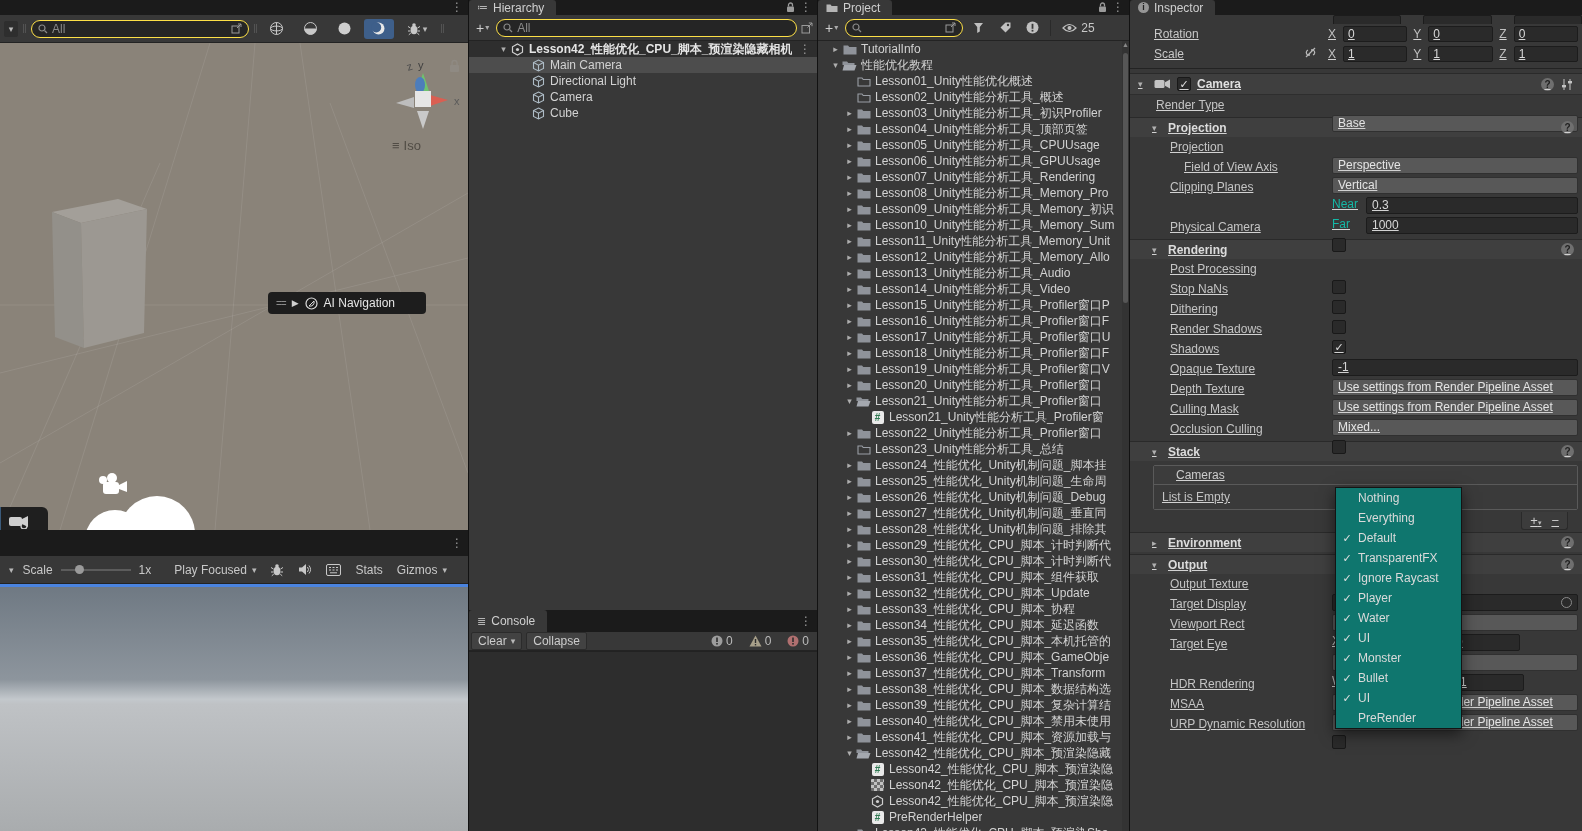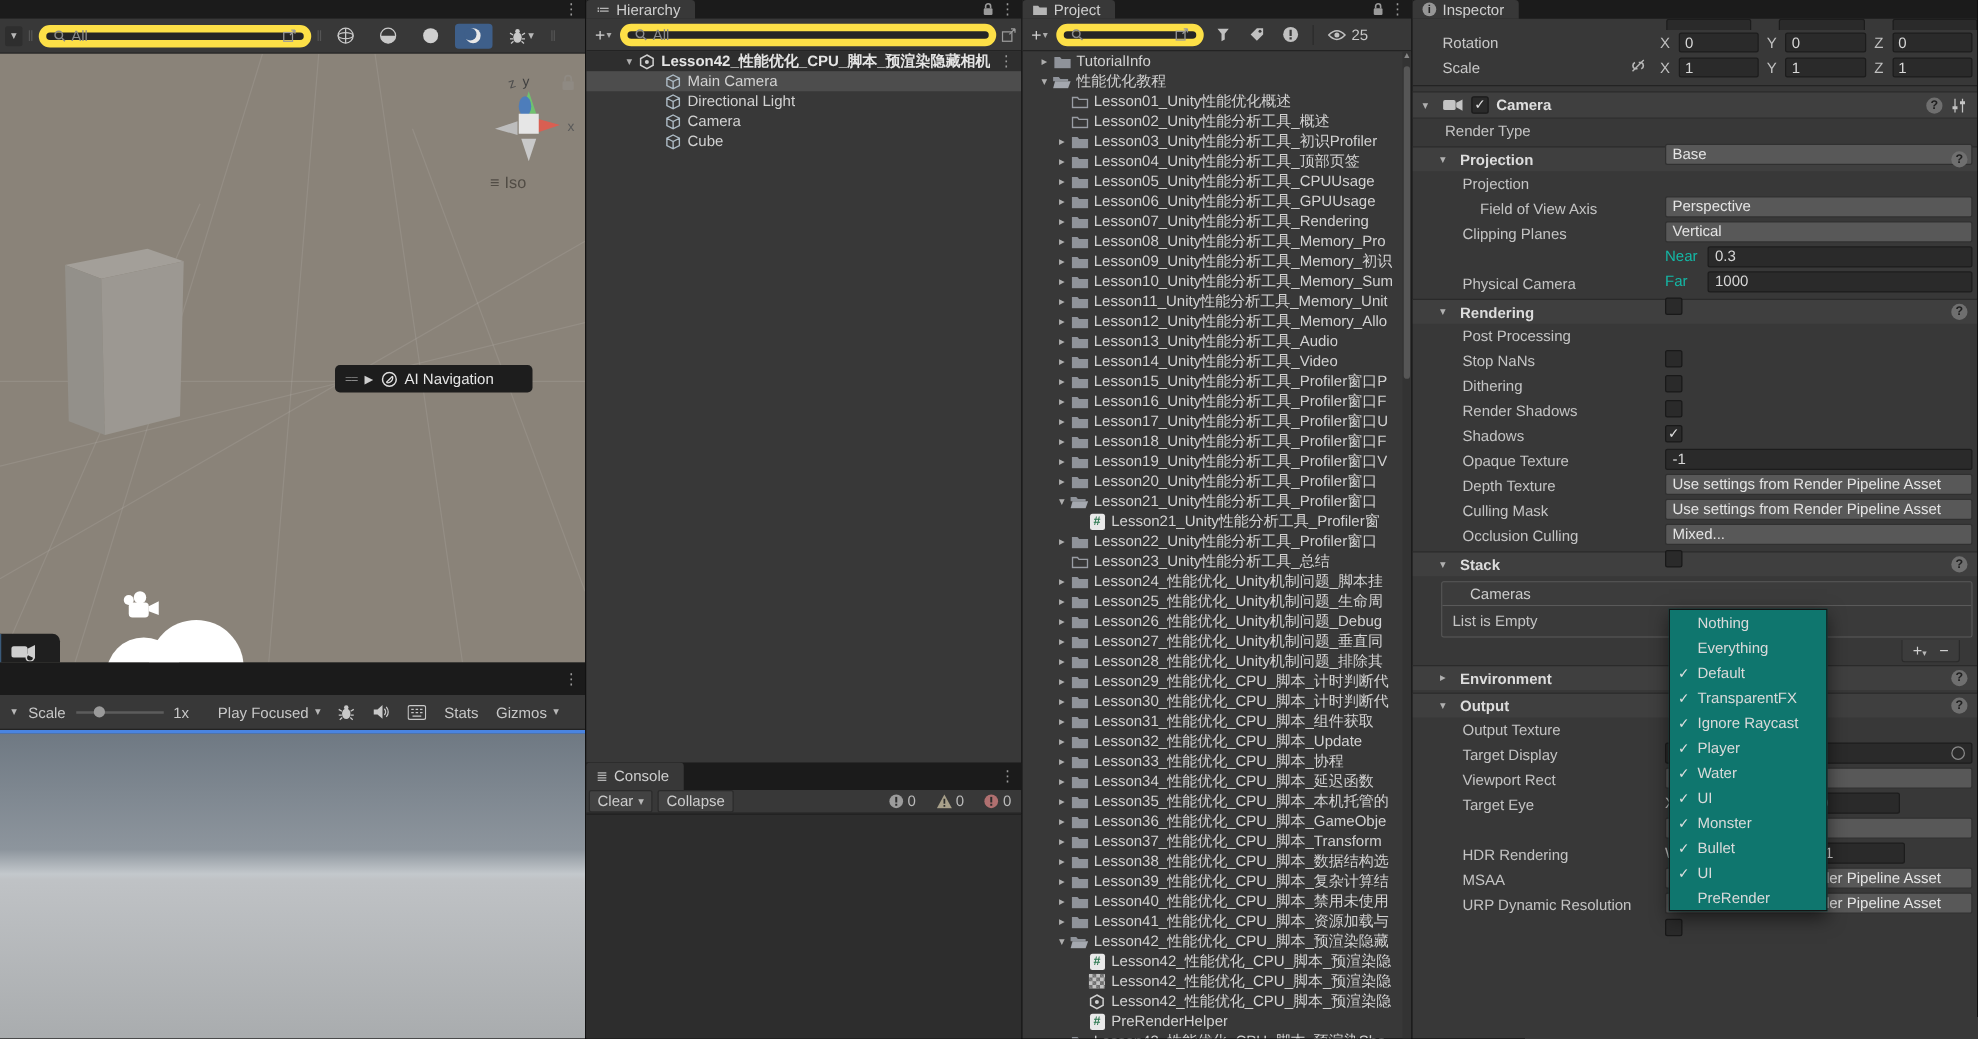--- a/index.html
+++ b/index.html
@@ -14,21 +14,21 @@
          font-size:12px; color:#cfcfcf; border-radius:3px 3px 0 0; }
   .tdots { position:absolute; right:5px; top:0px; color:#9a9a9a; font-size:12px; line-height:15px; }
   .tlock { position:absolute; right:22px; top:2px; }
   .info-icon { display:inline-block; width:11px; height:11px; border-radius:50%; background:#969696;
                color:#222; font-size:9px; font-weight:bold; line-height:11px; text-align:center; }
   .list-icon { color:#b5b5b5; font-size:11px; }
 
   
   .toolbar { position:absolute; left:0; right:0; height:26px; background:#383838; border-bottom:1px solid #232323;
              display:flex; align-items:center; padding:0 4px; gap:4px; }
-  .searchbox { flex:1; height:18px; background:#252525; border:6px solid #fde047; border-radius:9px;
+  .searchbox { flex:1; height:18px; background:#252525; border:1px solid #fde047; border-radius:9px;
                display:flex; align-items:center; padding:0 6px; gap:4px; color:#8a8a8a; min-width:40px; }
   .plusbtn { display:flex; align-items:center; color:#d0d0d0; font-size:14px; gap:1px; padding:0 3px; }
   .plusbtn .dd { font-size:8px; color:#aaa; }
   .minibtn { display:flex; align-items:center; justify-content:center; padding:0 5px; height:20px; color:#c8c8c8; }
   .sep { width:1px; height:16px; background:#2a2a2a; margin:0 2px; }
   .tgbtn { display:flex; align-items:center; justify-content:center; width:30px; height:20px; border-radius:3px; }
   .tgbtn.on { background:#3e5f8a; }
 
   
   #scene-view { position:absolute; left:0; right:0; top:43px; height:487px; background:#8a8379; overflow:hidden; cursor:default; }
@@ -66,21 +66,21 @@
   #proj-scroll .up { color:#888; font-size:7px; text-align:center; line-height:8px; }
   #proj-scroll .thumb { position:absolute; left:1px; right:1px; top:12px; height:250px; background:#565656; border-radius:3px; }
 
   
   #console-content { position:absolute; top:41px; left:0; right:0; bottom:0; background:#2d2d2d; border-top:1px solid #222; }
   .cbtn { background:#424242; border:1px solid #2b2b2b; border-radius:2px; height:18px; display:flex;
           align-items:center; padding:0 6px; color:#cccccc; gap:4px; }
   .ccount { display:flex; align-items:center; gap:3px; padding:0 6px; color:#bbb; }
 
   
-  #insp-content { position:absolute; top:15px; left:0; right:0; bottom:0; overflow:hidden; }
+  #insp-content { position:absolute; top:15px; left:0; right:0; bottom:0; overflow:hidden;text-decoration:underline; }
   .stubrow { height:9px; display:flex; gap:22px; padding-left:203px; overflow:hidden; }
   .stubrow .stub { width:73px; height:16px; background:#2a2a2a; border:1px solid #1c1c1c; border-radius:2px; }
   .trow { height:20px; display:flex; align-items:center; padding:0 4px 0 24px; gap:4px; }
   .trow .tl { width:140px; color:#c8c8c8; }
   .axis { color:#c0c0c0; width:10px; text-align:right; margin-right:3px; flex:none; }
   .axfield { flex:1; height:16px; background:#2a2a2a; border:1px solid #1c1c1c; border-radius:2px;
              color:#d8d8d8; padding:0 4px; line-height:14px; min-width:0; }
   .compsep { height:1px; background:#232323; margin:4px 0; }
   .comphead { height:22px; background:#3f3f3f; border-top:1px solid #2a2a2a; border-bottom:1px solid #2e2e2e;
               display:flex; align-items:center; gap:6px; padding:0 8px; }
@@ -88,21 +88,21 @@
   .sechead { height:20px; background:#3f3f3f; border-top:1px solid #2a2a2a; display:flex; align-items:center;
              gap:6px; padding:0 8px 0 22px; margin-top:2px; }
   .sechead .st { font-weight:bold; color:#dcdcdc; }
   .sechead .arr, .comphead .arr { font-size:9px; color:#b0b0b0; width:10px; }
   .qicon { margin-left:auto; width:13px; height:13px; border-radius:50%; background:#6f6f6f; color:#1f1f1f;
            font-weight:bold; font-size:10px; line-height:13px; text-align:center; flex:none; }
   .irow { height:20px; display:flex; align-items:center; padding:0 4px 0 0; }
   .ilabel { width:202px; padding-left:40px; color:#c4c4c4; flex:none; overflow:hidden; white-space:nowrap; }
   .ilabel.ind { padding-left:54px; }
   .ilabel.shallow { padding-left:26px; }
-  .ifield { flex:1; display:flex; align-items:center; min-width:0; gap:4px;margin-top:36px; }
+  .ifield { flex:1; display:flex; min-width:0; gap:4px;margin-top:36px; }
   .enum { flex:1; height:17px; background:#585858; border:1px solid #303030; border-radius:2px;
           color:#e4e4e4; padding:0 5px; line-height:15px; overflow:hidden; white-space:nowrap; }
   .tinput { flex:1; height:17px; background:#2a2a2a; border:1px solid #1c1c1c; border-radius:2px;
             color:#d8d8d8; padding:0 5px; line-height:15px; }
   .objfield { flex:1; height:17px; background:#2a2a2a; border:1px solid #1c1c1c; border-radius:2px;
               color:#c8c8c8; padding:0 5px; line-height:15px; display:flex; }
   .objfield .pick { margin-left:auto; width:11px; height:11px; border:1px solid #8a8a8a; border-radius:50%; margin-top:2px; flex:none; }
   .chk { width:14px; height:14px; background:#2a2a2a; border:1px solid #191919; border-radius:2px;
          color:#e0e0e0; font-size:11px; line-height:13px; text-align:center; flex:none; }
   .slider { flex:1; height:2px; background:#5e5e5e; position:relative; margin-right:8px; }

